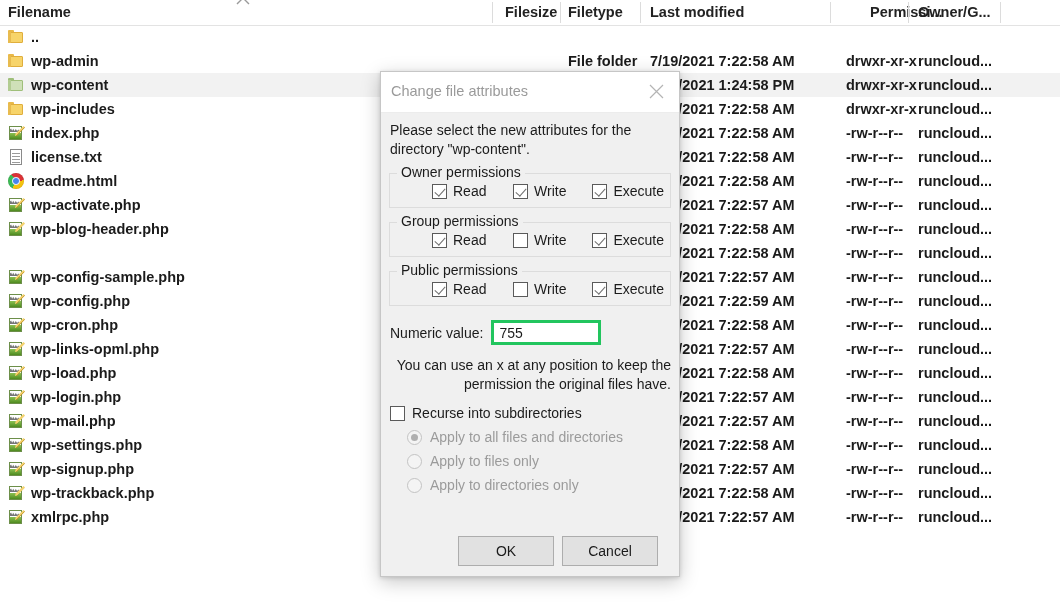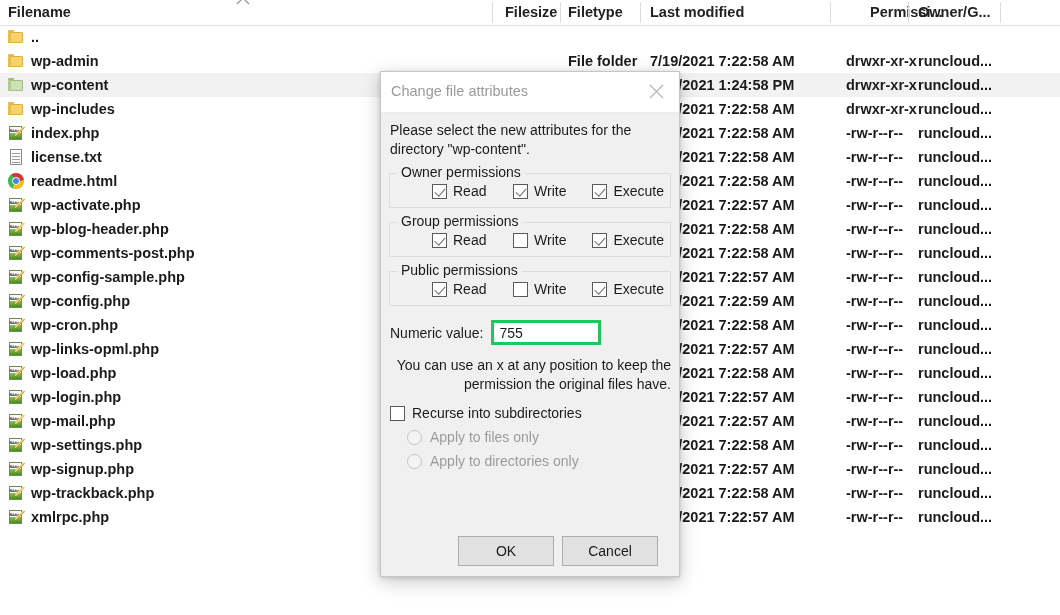--- a/index.html
+++ b/index.html
@@ -514,29 +514,20 @@
             </span>
             <span class="label">wp-blog-header.php</span>
           </div>
           <div class="cell c-filesize"></div>
           <div class="cell c-filetype"></div>
           <div class="cell c-modified">7/19/2021 7:22:58 AM</div>
           <div class="cell c-perms">-rw-r--r--</div>
           <div class="cell c-owner">runcloud...</div>
         </div>
         <div class="row">
-          <div class="cell-name">
-            <span class="icon ico-php">
-              <span class="page"></span>
-              <span class="scribble"></span>
-              <span class="greenbar"></span>
-              <span class="pencil"></span>
-            </span>
-            <span class="label">wp-comments-post.php</span>
-          </div>
           <div class="cell c-filesize"></div>
           <div class="cell c-filetype"></div>
           <div class="cell c-modified">7/19/2021 7:22:58 AM</div>
           <div class="cell c-perms">-rw-r--r--</div>
           <div class="cell c-owner">runcloud...</div>
         </div>
         <div class="row">
           <div class="cell-name">
             <span class="icon ico-php">
               <span class="page"></span>
@@ -790,20 +781,24 @@
       </div>
 
       <div class="hint">You can use an x at any position to keep the permission the original files have.</div>
 
       <div class="recurse-row">
         <span class="cbox"></span>
         <span class="lbl">Recurse into subdirectories</span>
       </div>
 
       <div class="radio-row">
+        <span class="radio selected"></span>
+        <span class="lbl">Apply to all files and directories</span>
+      </div>
+      <div class="radio-row">
         <span class="radio"></span>
         <span class="lbl">Apply to files only</span>
       </div>
       <div class="radio-row">
         <span class="radio"></span>
         <span class="lbl">Apply to directories only</span>
       </div>
 
     </div>
 

